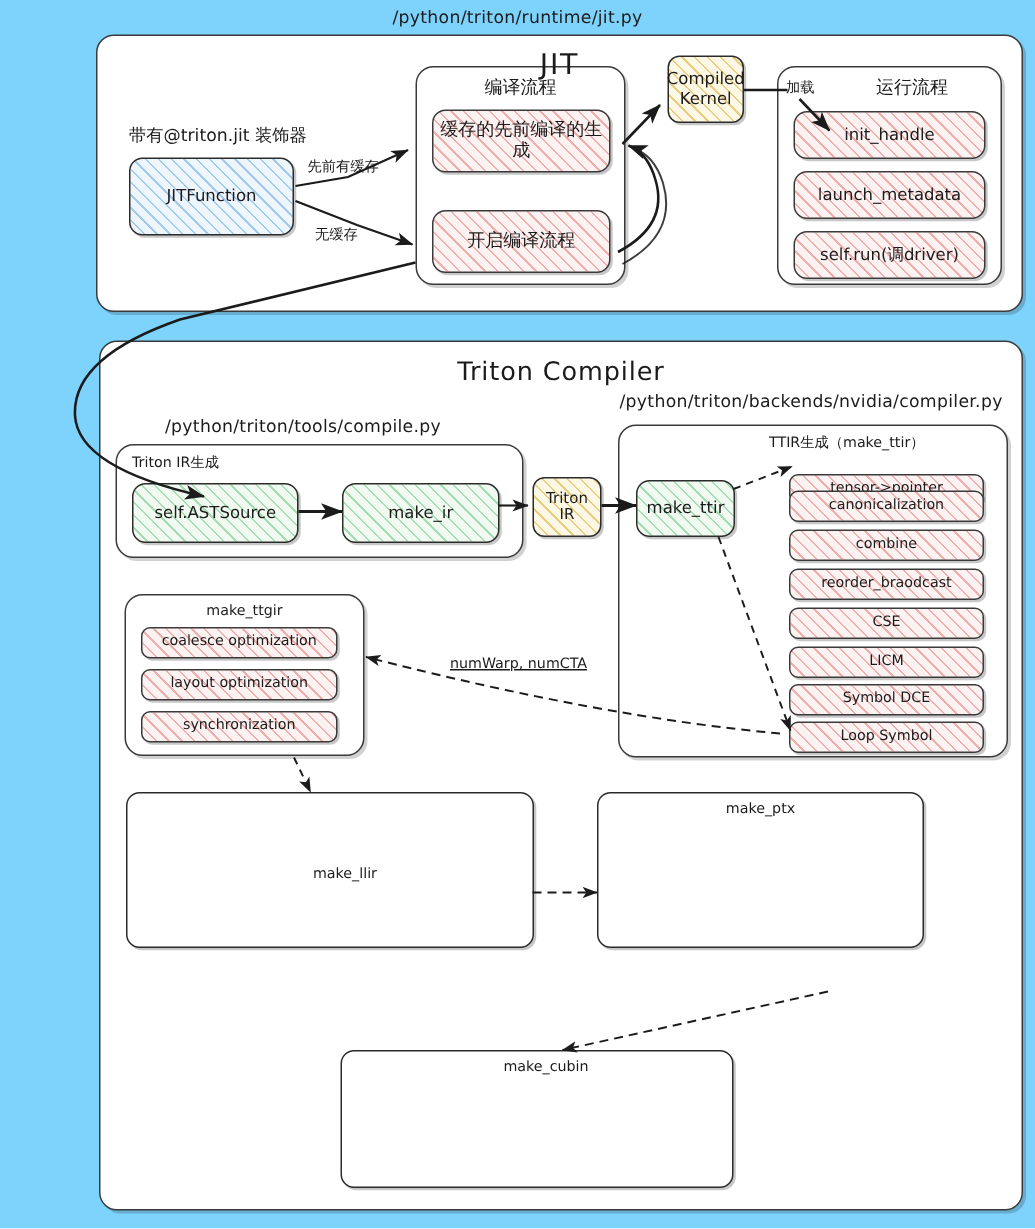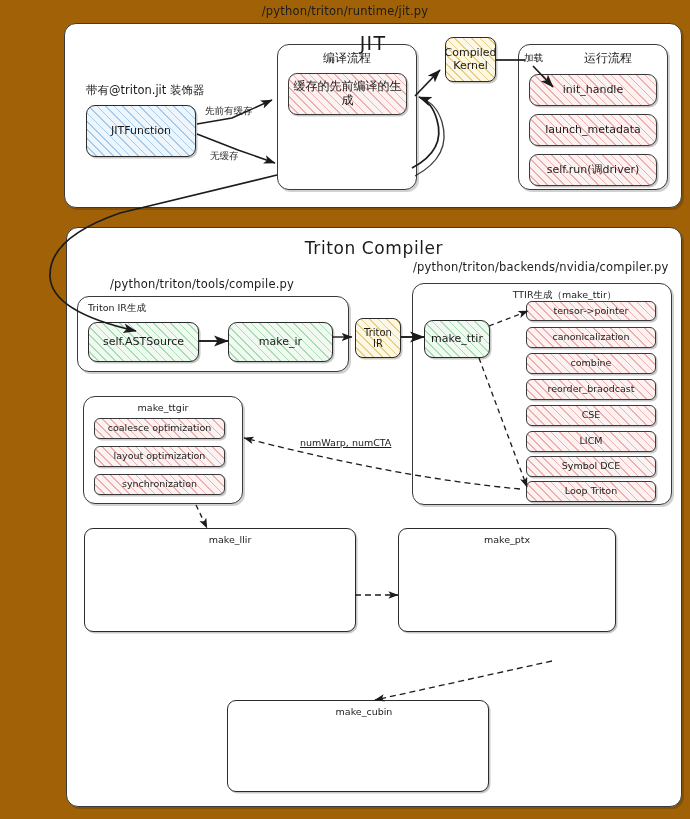--- a/index.html
+++ b/index.html
@@ -5,21 +5,21 @@
   * { box-sizing: border-box; }
   html, body {
     margin: 0; padding: 0;
     background: #ffffff;
     font-family: "DejaVu Sans", "Liberation Sans", sans-serif;
   }
   #stage {
     position: relative;
     width: 690px; height: 819px;
     overflow: hidden;
-    background: #a16207;
+    background: #7dd3fc;
   }
   .svg-layer {
     position: absolute; left: 0; top: 0;
     width: 690px; height: 819px;
     pointer-events: none;
     z-index: 5;
   }
   
   .node {
     position: absolute;
@@ -160,20 +160,21 @@
   <div class="node fill-blue t-node" style="left:86px; top:105px; width:110px; height:52px;">JITFunction</div>
 
   <div class="edge-label t-small" style="left:205px; top:105px;">先前有缓存</div>
   <div class="edge-label t-small" style="left:210px; top:150px;text-align:right;">无缓存</div>
 
   <div class="container-box" style="left:277px; top:44px; width:140px; height:146px;"></div>
   <div class="container-title t-node-cn" style="left:277px; width:140px; top:50px;">编译流程</div>
 
   <div class="node fill-red t-node-cn" style="left:288px; top:73px; width:119px; height:42px;">缓存的先前编译的生成</div>
 
+  <div class="node fill-red t-node-cn" style="left:288px; top:140px; width:119px; height:42px;">开启编译流程</div>
 
   <div class="node fill-yellow" style="left:445px; top:37px; width:51px; height:45px; flex-direction:column;
               font-size:11px; border-radius:8px;">
     <span>Compiled</span>
     <span>Kernel</span>
   </div>
 
   <div class="edge-label t-small" style="left:524px; top:52px;">加载</div>
 
   <div class="container-box" style="left:518px; top:44px; width:150px; height:146px;"></div>
@@ -201,40 +202,40 @@
               font-size:10px; border-radius:8px;">
     <span>Triton</span>
     <span>IR</span>
   </div>
 
   <div class="container-box" style="left:412px; top:283px; width:260px; height:222px;"></div>
   <div class="container-title t-small" style="left:412px; width:260px; top:289px;padding-left:45px;">TTIR生成（make_ttir）</div>
 
   <div class="node fill-green t-node" style="left:424px; top:320px; width:66px; height:38px;">make_ttir</div>
 
-  <div class="node fill-red t-small" style="left:526px; top:301px; width:130px; height:20px; border-radius:6px;">tensor-&gt;pointer</div>
+  <div class="node fill-red t-small" style="left:526px; top:316px; width:130px; height:20px; border-radius:6px;">tensor-&gt;pointer</div>
   <div class="node fill-red t-small" style="left:526px; top:327px; width:130px; height:21px; border-radius:6px;">canonicalization</div>
   <div class="node fill-red t-small" style="left:526px; top:353px; width:130px; height:21px; border-radius:6px;">combine</div>
   <div class="node fill-red t-small" style="left:526px; top:379px; width:130px; height:21px; border-radius:6px;">reorder_braodcast</div>
   <div class="node fill-red t-small" style="left:526px; top:405px; width:130px; height:21px; border-radius:6px;">CSE</div>
   <div class="node fill-red t-small" style="left:526px; top:431px; width:130px; height:21px; border-radius:6px;">LICM</div>
   <div class="node fill-red t-small" style="left:526px; top:456px; width:130px; height:21px; border-radius:6px;">Symbol DCE</div>
-  <div class="node fill-red t-small" style="left:526px; top:481px; width:130px; height:21px; border-radius:6px;">Loop Triton</div>
+  <div class="node fill-red t-small" style="left:526px; top:481px; width:130px; height:21px; border-radius:6px;">Loop Symbol</div>
 
   <div class="container-box" style="left:83px; top:396px; width:160px; height:108px;"></div>
   <div class="container-title t-small" style="left:83px; width:160px; top:402px;">make_ttgir</div>
 
   <div class="node fill-red t-small" style="left:94px; top:418px; width:131px; height:21px; border-radius:6px;">coalesce optimization</div>
   <div class="node fill-red t-small" style="left:94px; top:446px; width:131px; height:21px; border-radius:6px;">layout optimization</div>
   <div class="node fill-red t-small" style="left:94px; top:474px; width:131px; height:21px; border-radius:6px;">synchronization</div>
 
   <div class="edge-label t-small" style="left:300px; top:437px;text-decoration:underline;">numWarp, numCTA</div>
 
   <div class="node fill-plain" style="left:84px; top:528px; width:272px; height:104px;
-              align-items:flex-start; justify-content:center; padding-top:6px;padding-left:20px;">
+              align-items:center; justify-content:center; padding-top:6px;padding-left:20px;">
     <span class="t-small">make_llir</span>
   </div>
 
   <div class="node fill-plain" style="left:398px; top:528px; width:218px; height:104px;
               align-items:flex-start; justify-content:center; padding-top:6px;">
     <span class="t-small">make_ptx</span>
   </div>
 
   <div class="node fill-plain" style="left:227px; top:700px; width:262px; height:92px;
               align-items:flex-start; justify-content:center; padding-top:6px;padding-left:12px;">

